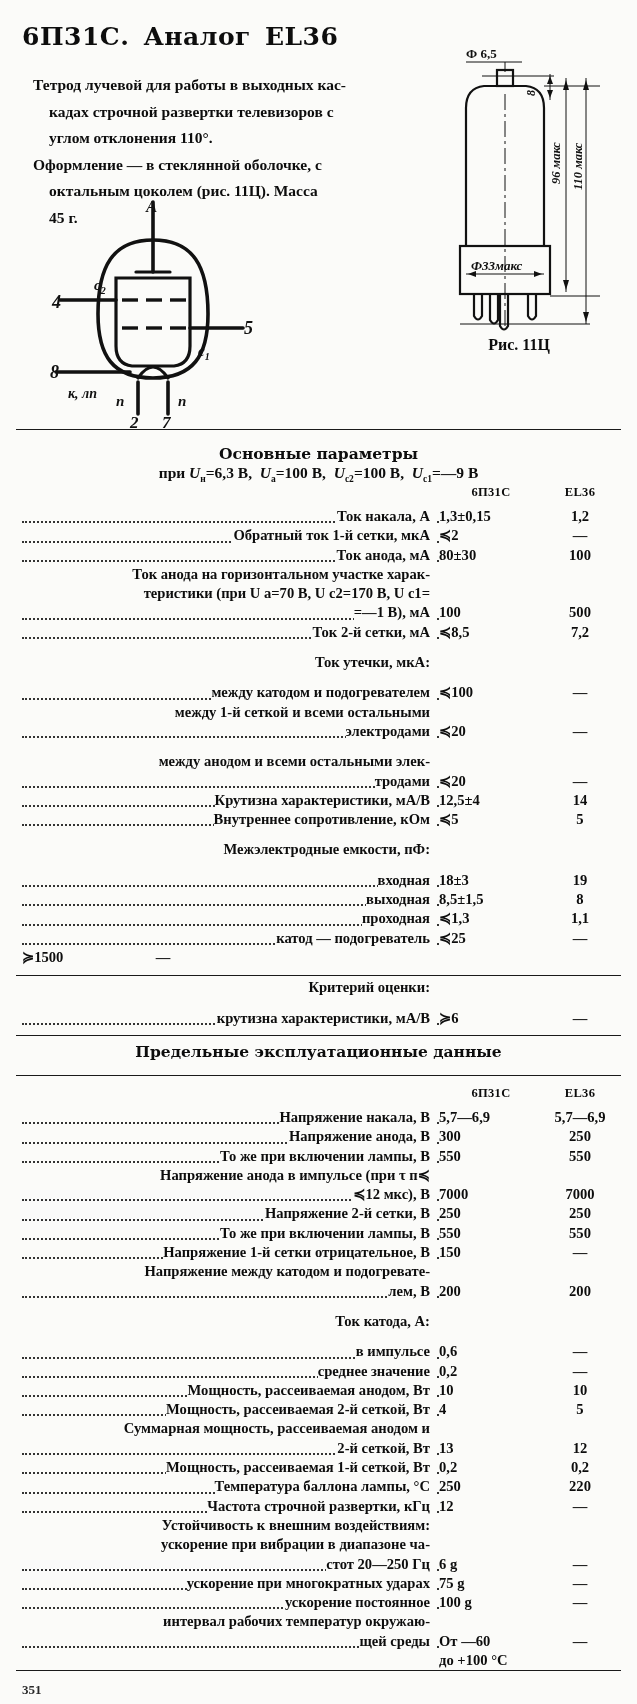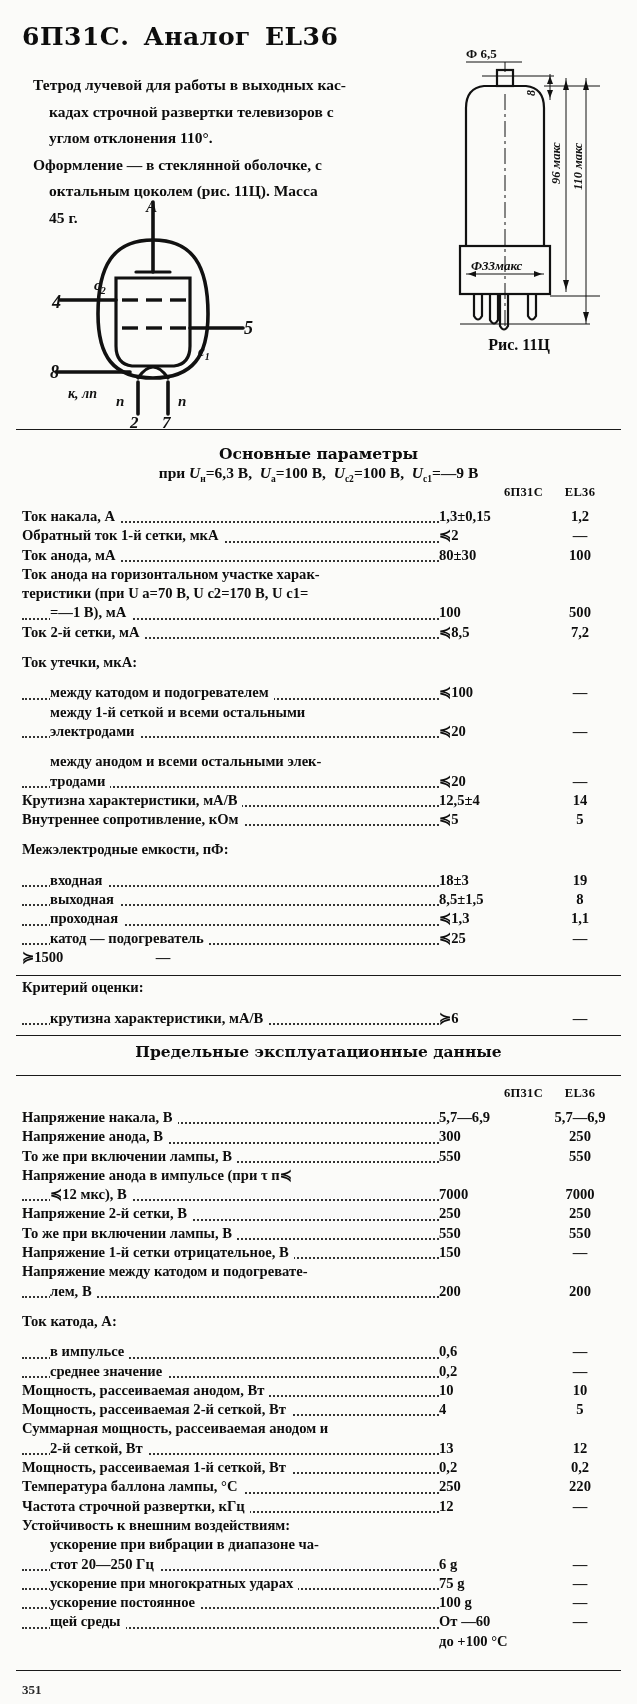--- a/index.html
+++ b/index.html
@@ -61,25 +61,25 @@
     position:absolute;width:637px;text-align:center;
     font-size:15.5px;font-weight:bold;
   }
   .cond i{font-style:italic;}
   .cond sub{font-size:9.5px;}
 
   
   .tbl{position:absolute;left:22px;width:595px;font-size:14.6px;font-weight:bold;}
   .tbl .colhdr{display:flex;font-size:12.5px;font-weight:bold;letter-spacing:.3px;}
   .colhdr .lbl{flex:1;}
-  .colhdr .c1{width:104px;text-align:right;}
+  .colhdr .c1{width:104px;text-align:center;}
   .colhdr .c2{width:74px;text-align:center;}
 
   .row{display:flex;align-items:baseline;line-height:19.3px;}
-  .row .lbl{flex:1;position:relative;padding-right:4px;}
+  .row .lbl{flex:1;position:relative;padding-right:4px;text-align:right;}
   .row .v1{width:104px;text-align:left;white-space:nowrap;}
   .row .v2{width:74px;text-align:center;white-space:nowrap;}
   .row.ind .lbl{padding-left:28px;}
   .row.gap{margin-top:11px;}
 
   
   .lbl .txt{background:#fbfbf9;padding-right:5px;position:relative;z-index:2;}
   .lbl .dots{
     position:absolute;left:0;right:0;bottom:3px;z-index:1;
     border-bottom:2px dotted #111;
@@ -483,20 +483,25 @@
           <div class="lbl"><span class="txt">ускорение при многократных ударах</span><span class="dots"></span></div>
           <div class="v1">75 g</div>
           <div class="v2">—</div>
         </div>
         <div class="row ind">
           <div class="lbl"><span class="txt">ускорение постоянное</span><span class="dots"></span></div>
           <div class="v1">100 g</div>
           <div class="v2">—</div>
         </div>
         <div class="row ind">
+          <div class="lbl nolead"><span class="txt">интервал рабочих температур окружаю-</span></div>
+          <div class="v1"></div>
+          <div class="v2"></div>
+        </div>
+        <div class="row ind">
           <div class="lbl"><span class="txt">щей среды</span><span class="dots"></span></div>
           <div class="v1">От —60</div>
           <div class="v2">—</div>
         </div>
         <div class="row ind">
           <div class="lbl nolead"><span class="txt"></span></div>
           <div class="v1">до +100 °С</div>
           <div class="v2"></div>
         </div>
       </div>

